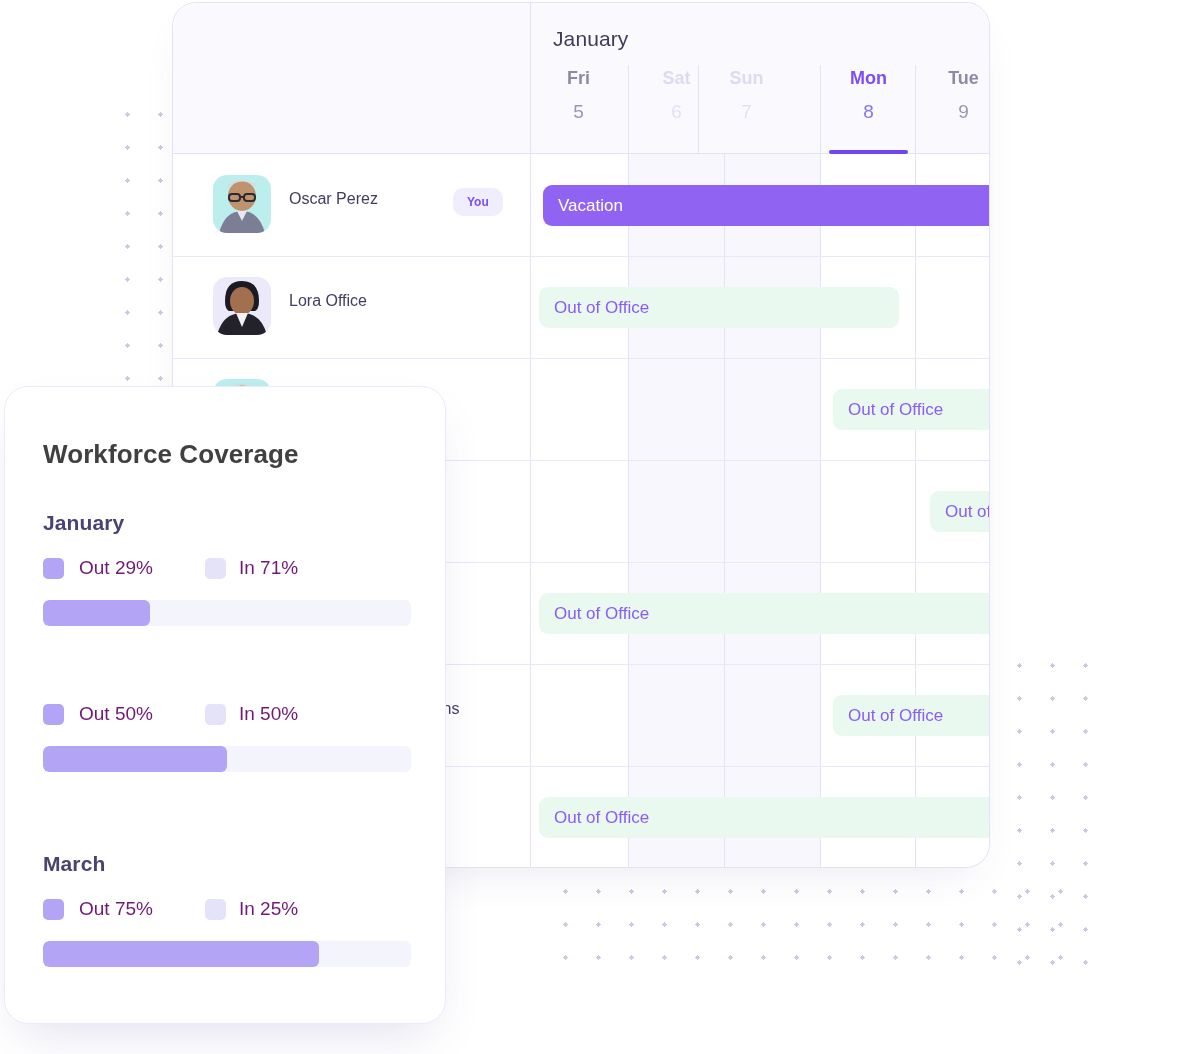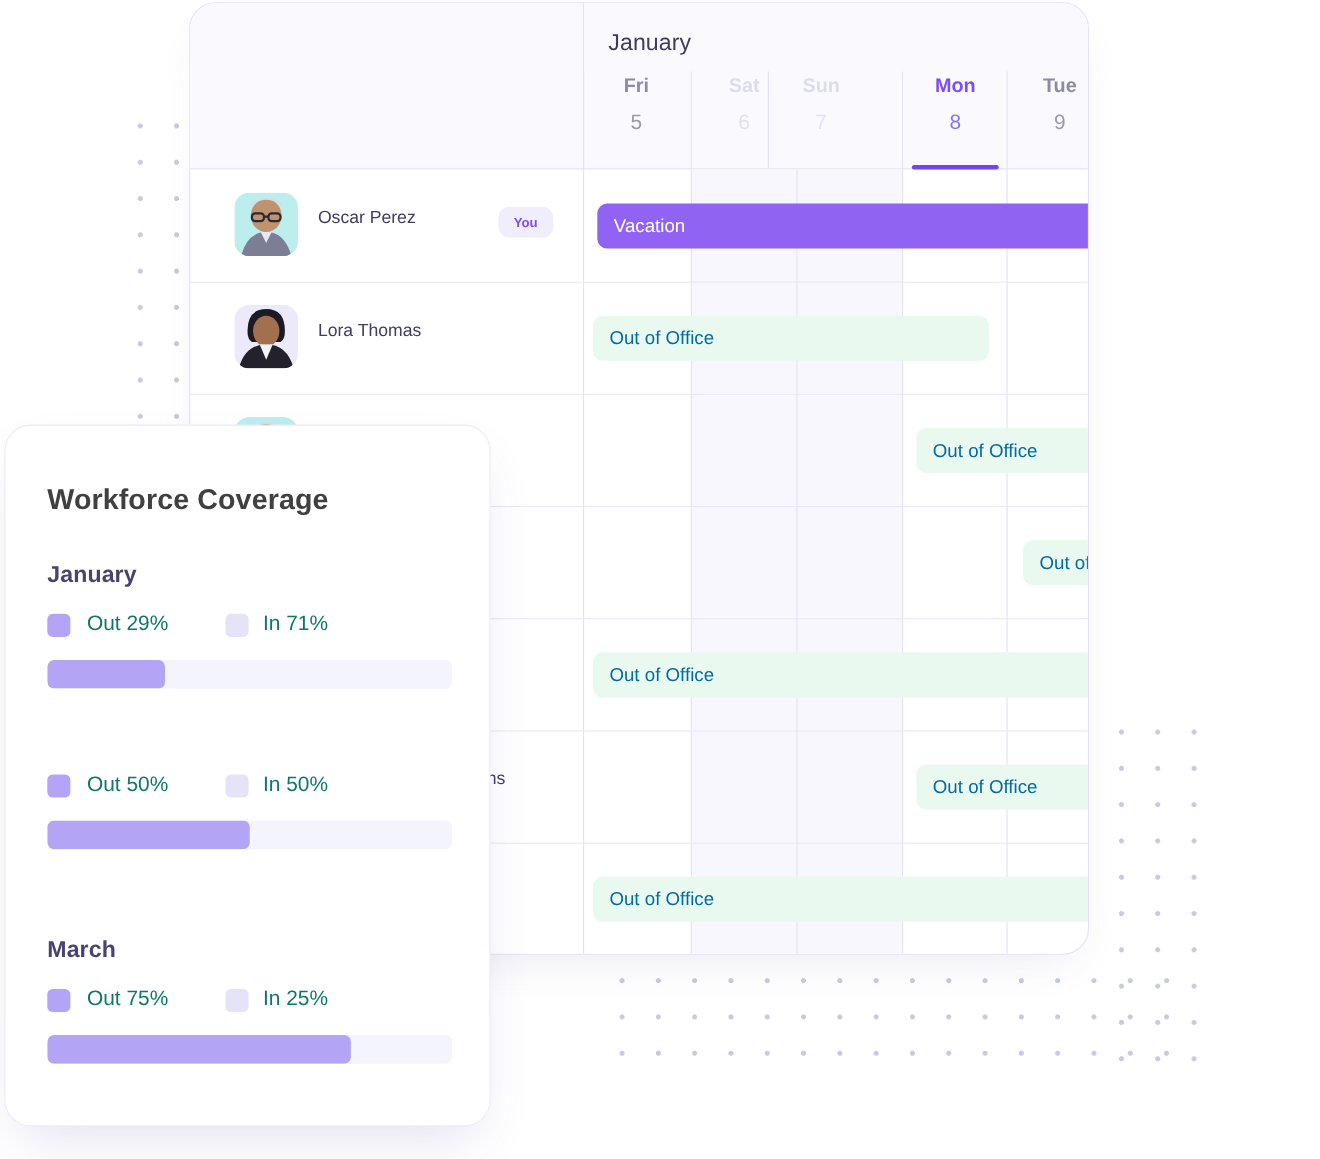--- a/index.html
+++ b/index.html
@@ -84,21 +84,21 @@
     background: #f0eefc; color: #7c4dfb;
     font-size: 12px; font-weight: bold;
   }
 
   .event {
     position: absolute; height: 41px; border-radius: 9px;
     font-size: 17px; line-height: 41px; padding-left: 15px;
     white-space: nowrap; overflow: hidden;
   }
   .event.vacation { background: #9163f2; color: #ffffff; }
-  .event.ooo      { background: #e9f9f0; color: #0369a1; }
+  .event.ooo      { background: #e9f9f0; color: #8b5cf6; }
 
   
   #coverage-panel {
     position: absolute; left: 4px; top: 386px;
     width: 442px; height: 638px;
     background: #ffffff;
     border: 1px solid #eceafb;
     border-radius: 24px;
     box-shadow: 0 22px 50px -16px rgba(70,60,140,0.17);
   }
@@ -107,21 +107,21 @@
     font-size: 26px; font-weight: bold; color: #404040; letter-spacing: .1px;
   }
   .month-block { position: absolute; left: 38px; width: 368px; }
   .month-name {
     font-size: 21px; font-weight: bold; color: #4a4270; letter-spacing: .1px;
   }
   .legend { margin-top: 22px; height: 22px; position: relative; }
   .swatch { position: absolute; top: 1px; width: 21px; height: 21px; border-radius: 5px; }
   .swatch.out { left: 0; background: #b3a4f5; }
   .swatch.inn { left: 162px; background: #e4e3f7; }
-  .legend-label { position: absolute; top: 0; font-size: 19px; color: #0f766e; }
+  .legend-label { position: absolute; top: 0; font-size: 19px; color: #701a75; }
   .legend-label.out { left: 36px; }
   .legend-label.inn { left: 196px; }
   .bar-track {
     position: relative; margin-top: 21px;
     width: 368px; height: 26px;
     background: #f4f4fc; border-radius: 6px; overflow: hidden;
   }
   .bar-fill { position: absolute; left: 0; top: 0; height: 26px; background: #b3a4f5; border-radius: 6px; }
 </style>
 </head>
@@ -197,21 +197,21 @@
             <div id="you-badge">You</div>
           </div>
           <div class="row-person" style="top: 102px;">
             <div class="avatar"><svg viewBox="0 0 58 58" width="58" height="58">
                 <rect width="58" height="58" fill="#ebe9fa"></rect>
                 <path d="M12 24 Q12 4 29 4 Q46 4 46 24 Q46 32 42 34 L16 34 Q12 32 12 24Z" fill="#1c1a22"></path>
                 <ellipse cx="29" cy="24" rx="12" ry="14" fill="#a2704f"></ellipse>
                 <path d="M4 58 Q10 36 29 36 Q48 36 54 58Z" fill="#23222c"></path>
                 <path d="M23 36 L29 50 L35 36Z" fill="#f2f2f5"></path>
               </svg></div>
-            <div class="person-name">Lora Thomas</div>
+            <div class="person-name">Lora Office</div>
           </div>
           <div class="row-person" style="top: 204px;">
             <div class="avatar" style="top: 21px;"><svg viewBox="0 0 58 58" width="58" height="58">
                 <rect width="58" height="58" fill="#bdeeee"></rect>
                 <ellipse cx="29" cy="21" rx="14" ry="15" fill="#c0936f"></ellipse>
                 <path d="M14 13 Q29 0 44 13 Q44 7 29 5 Q14 7 14 13Z" fill="#d9d9de"></path>
                 <rect x="16" y="19" width="11" height="7" rx="3" fill="none" stroke="#2a2a33" stroke-width="2"></rect>
                 <rect x="31" y="19" width="11" height="7" rx="3" fill="none" stroke="#2a2a33" stroke-width="2"></rect>
                 <line x1="27" y1="22" x2="31" y2="22" stroke="#2a2a33" stroke-width="2"></line>
                 <path d="M6 58 Q12 36 29 36 Q46 36 52 58Z" fill="#7b7e95"></path>

